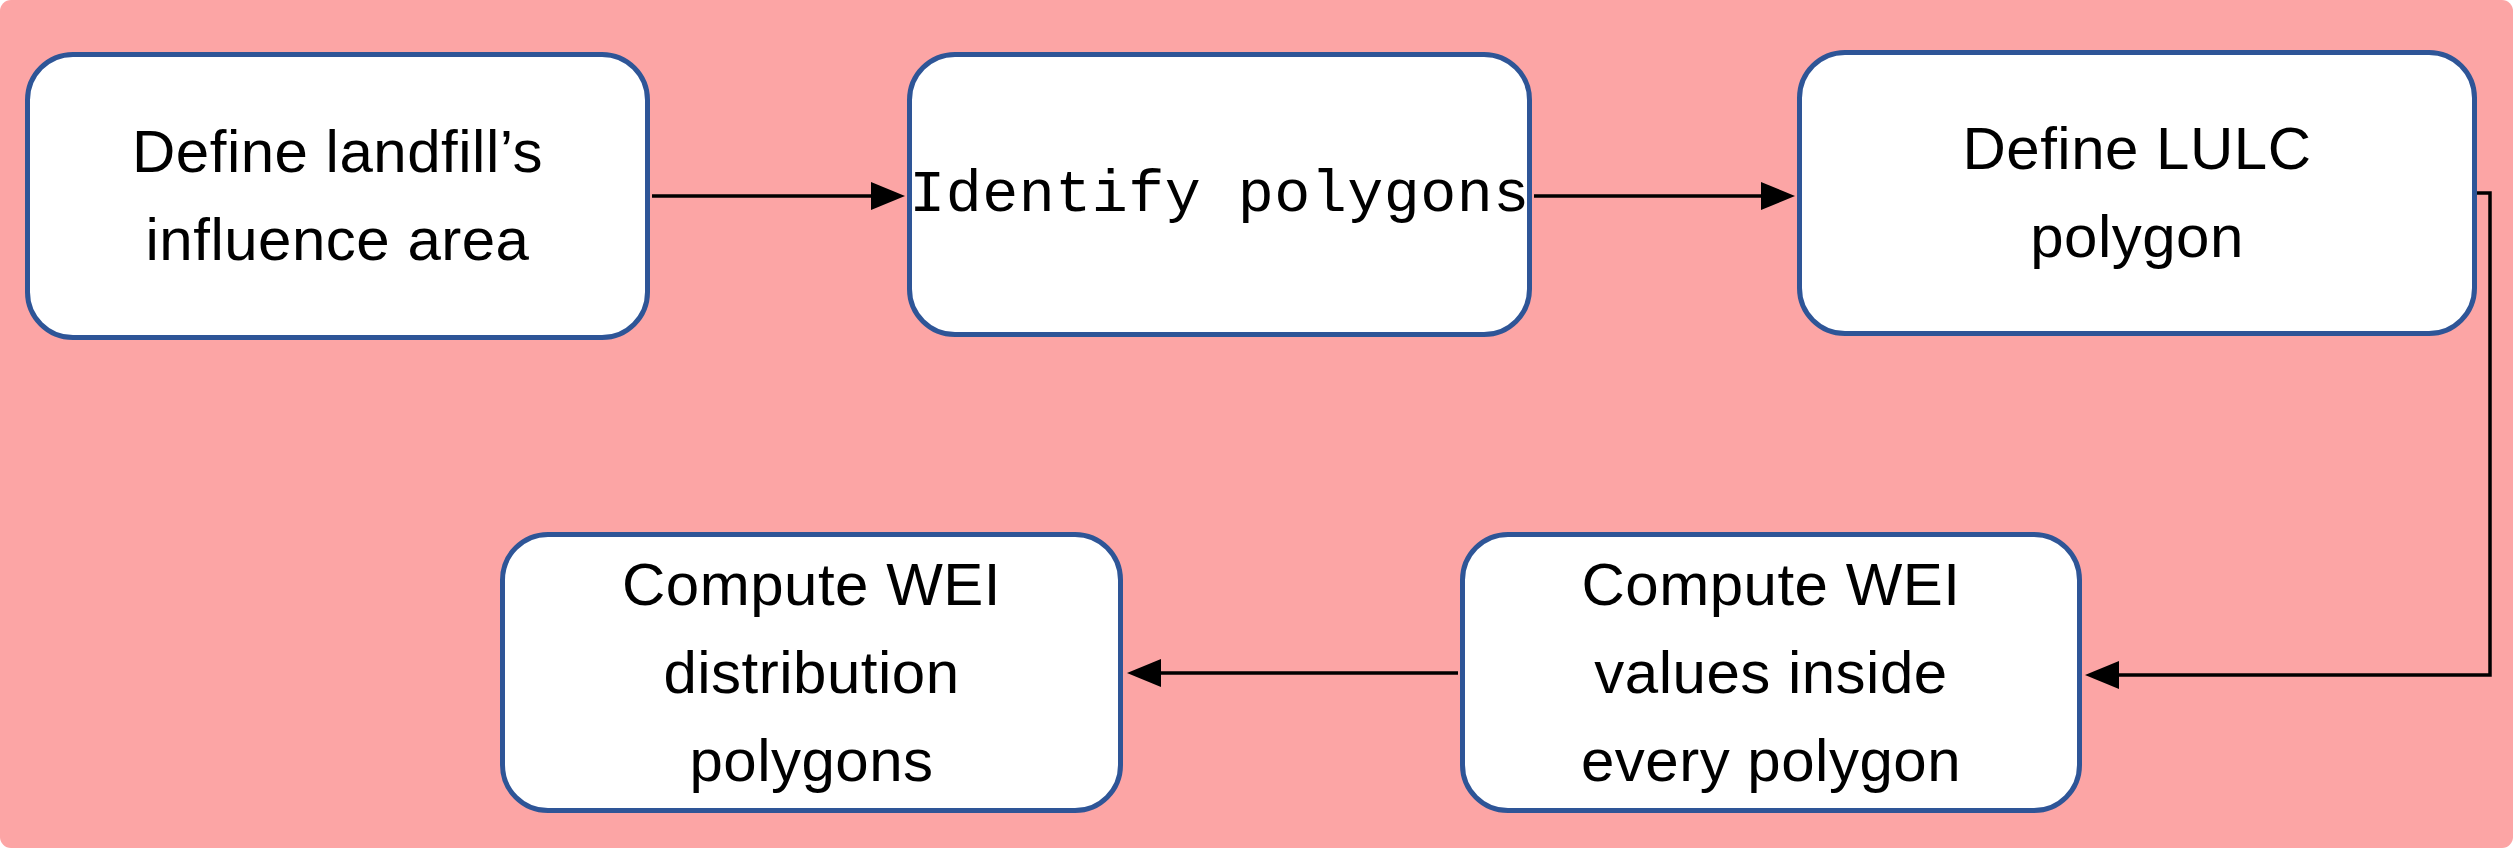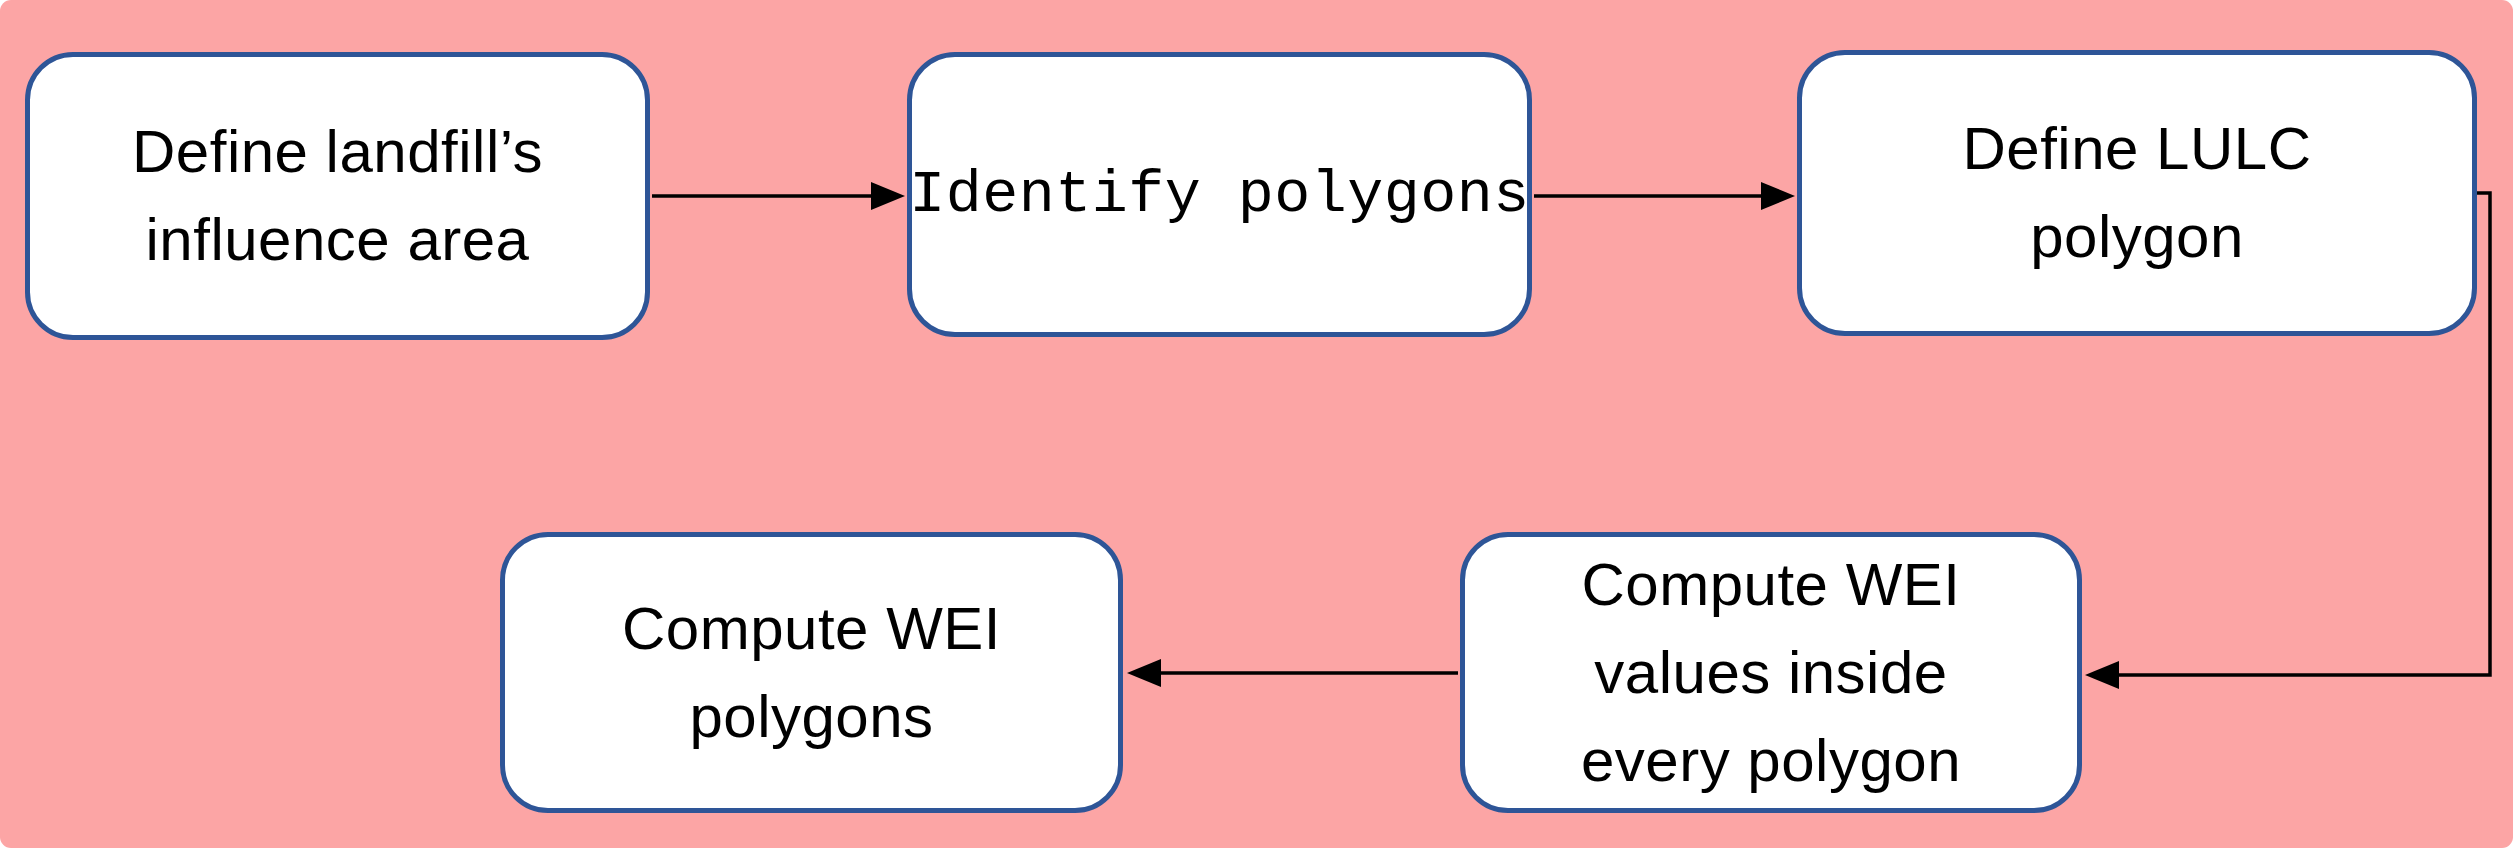--- a/index.html
+++ b/index.html
@@ -93,16 +93,17 @@
   </div>
 
   <div class="node" id="node-4">
     <div class="line">Compute WEI</div>
     <div class="line">values inside</div>
     <div class="line">every polygon</div>
   </div>
 
   <div class="node" id="node-5">
     <div class="line">Compute WEI</div>
+    <div class="line">distribution</div>
     <div class="line">polygons</div>
   </div>
 
 </div>
 
 </body></html>

